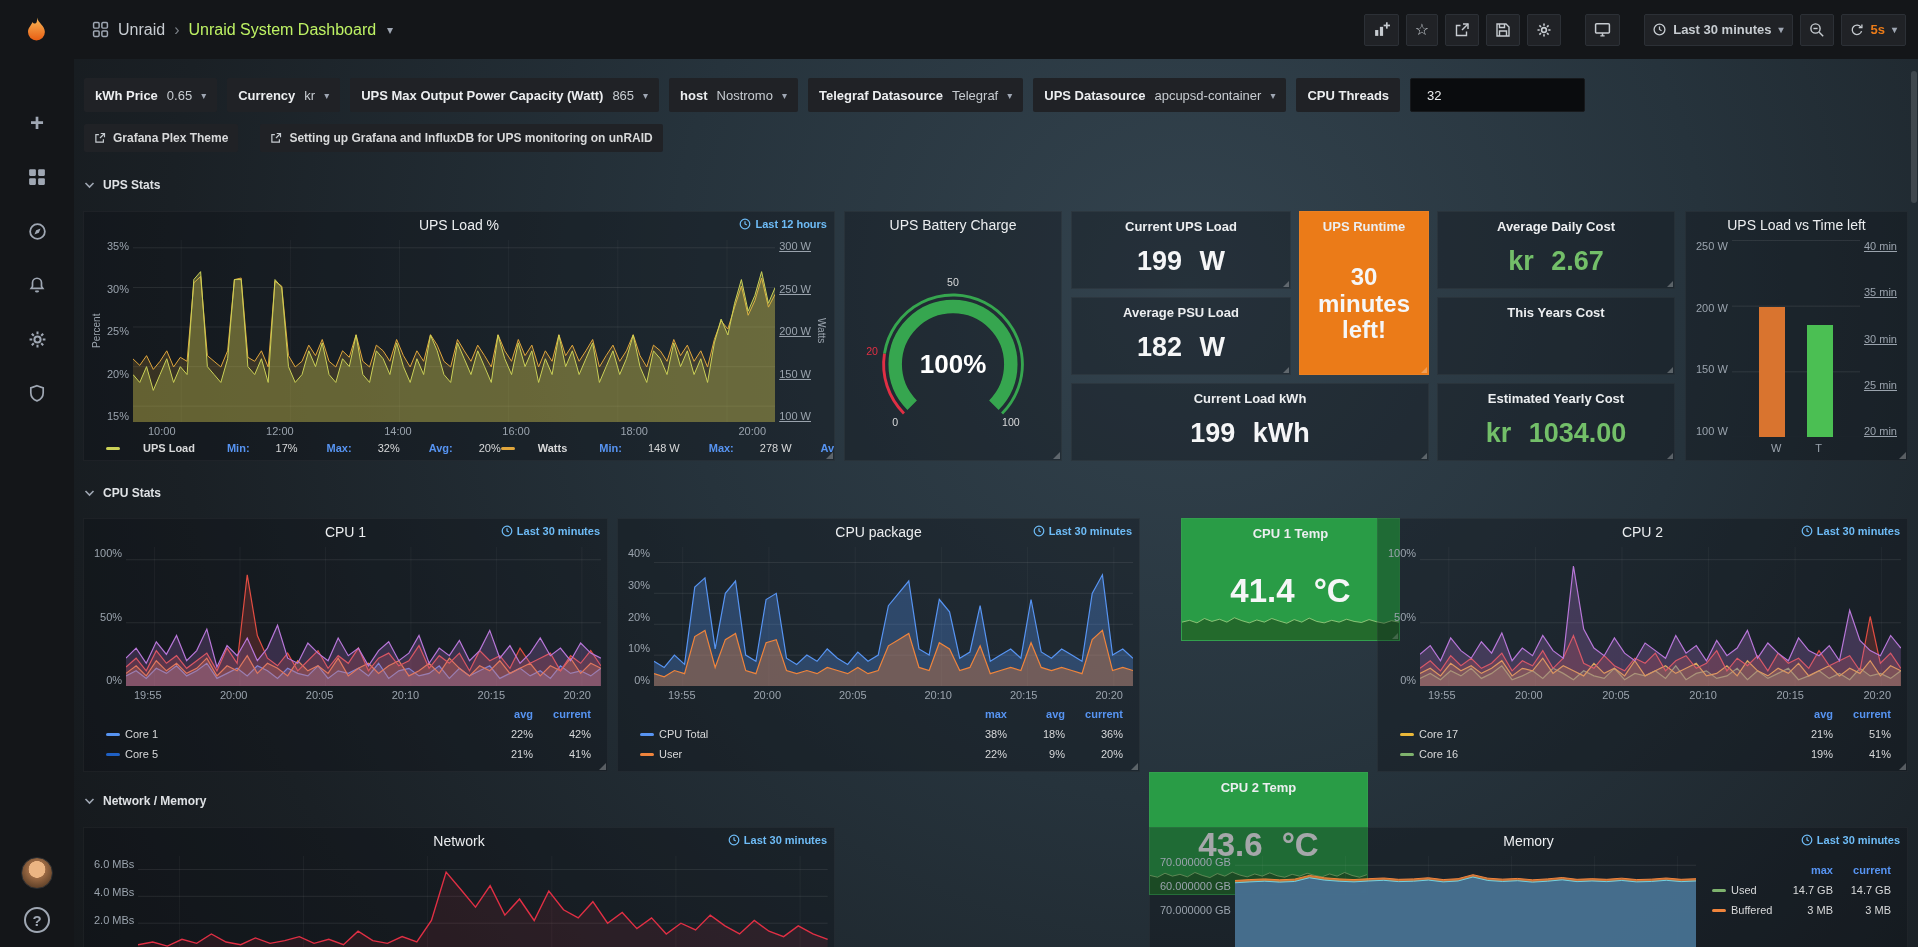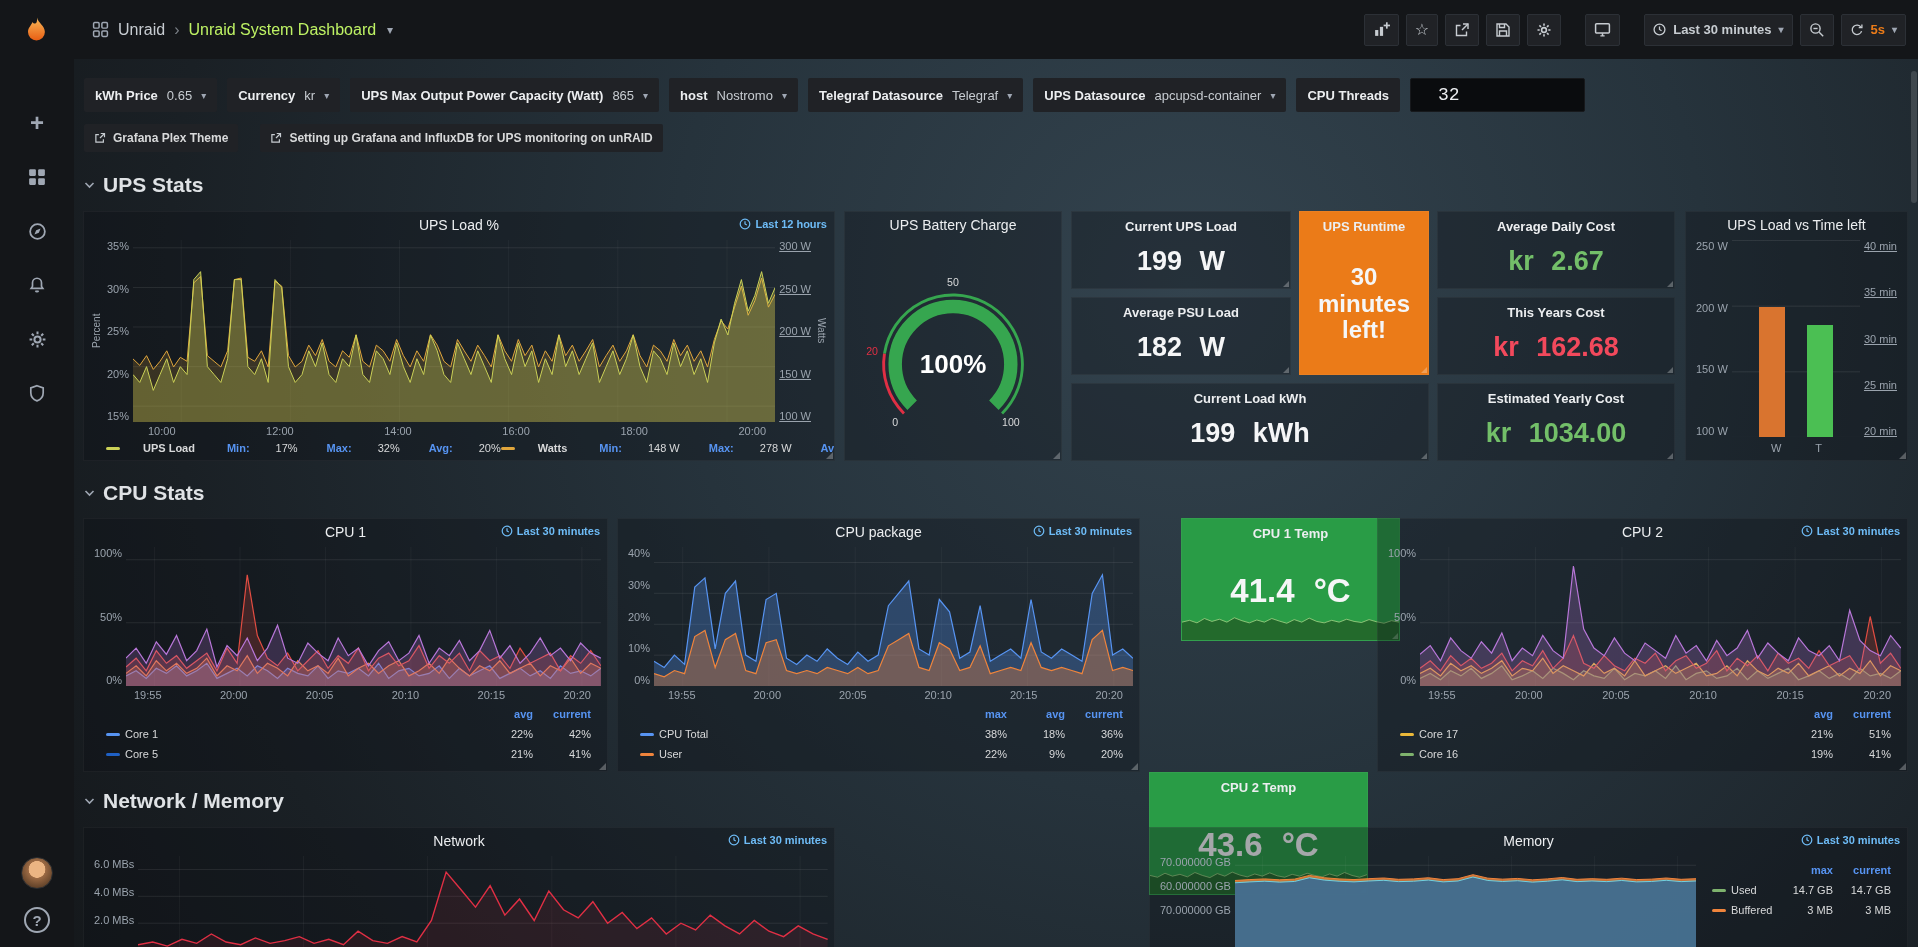--- a/index.html
+++ b/index.html
@@ -45,27 +45,27 @@
   .refresh-int { color:#eb7b18; }
 
   
   .var-row { position:absolute; left:84px; top:78px; right:16px; height:34px; display:flex; gap:10px; align-items:center; flex-wrap:nowrap; }
   .links-row { position:absolute; left:84px; top:124px; height:28px; display:flex; gap:22px; align-items:center; }
   .var-chip { height:34px; background:#202226; border-radius:2px; display:flex; align-items:center; gap:9px; padding:0 11px; white-space:nowrap; }
   .var-label { font-size:13px; font-weight:700; color:#eceef0; }
   .var-value { font-size:13px; color:#c7ccd1; }
   .var-caret { font-size:10px; color:#9fa7b3; }
   .threads-input { height:34px; width:175px; background:#0a0c0e; border:1px solid #17191c; border-radius:2px;
-                   color:#eceef0; font-size:18px; padding:0 27px; outline:none;font-family:Liberation Mono, monospace; }
+                   color:#eceef0; font-size:13px; padding:0 16px; outline:none; }
   .dash-link { height:28px; background:#202226; border-radius:2px; display:flex; align-items:center; gap:7px;
                padding:0 10px; font-size:12px; font-weight:700; color:#d8d9da; text-decoration:none; }
 
   
   .row-header { position:absolute; left:84px; height:24px; display:flex; align-items:center; gap:8px; color:#dfe2e5; cursor:pointer; }
-  .row-header .rh-title { font-size:21px; font-weight:700; }
+  .row-header .rh-title { font-size:12px; font-weight:700; }
   .row-chevron { color:#9fa7b3; }
 
   
   .panel { position:absolute; background:rgba(12,16,21,0.34); border:1px solid rgba(255,255,255,0.045); overflow:hidden; }
   .panel::after { content:""; position:absolute; right:1px; bottom:1px;
                   border-left:7px solid transparent; border-bottom:7px solid rgba(255,255,255,0.28); }
   .p-head { position:relative; height:26px; display:flex; align-items:center; justify-content:center; }
   .p-title { font-size:14px; font-weight:500; color:#eceef0; }
   .p-range { position:absolute; right:7px; top:6px; display:flex; align-items:center; gap:4px;
              color:#6ebcf7; font-size:11px; font-weight:700; }
@@ -461,21 +461,20 @@
   <div class="stat" style="grid-area:c">
     <div class="stat-title">Average Daily Cost</div>
     <div class="stat-value" style="color: rgb(115, 191, 105);">kr 2.67</div>
   </div>
   <div class="stat" style="grid-area:d">
     <div class="stat-title">Average PSU Load</div>
     <div class="stat-value">182 W</div>
   </div>
   <div class="stat" style="grid-area:e">
     <div class="stat-title">This Years Cost</div>
-    <div class="stat-value" style="color: rgb(242, 73, 92);">kr 162.68</div>
   </div>
   <div class="stat" style="grid-area:f">
     <div class="stat-title">Current Load kWh</div>
     <div class="stat-value">199 kWh</div>
   </div>
   <div class="stat" style="grid-area:g">
     <div class="stat-title">Estimated Yearly Cost</div>
     <div class="stat-value" style="color: rgb(115, 191, 105);">kr 1034.00</div>
   </div>
 </div>

